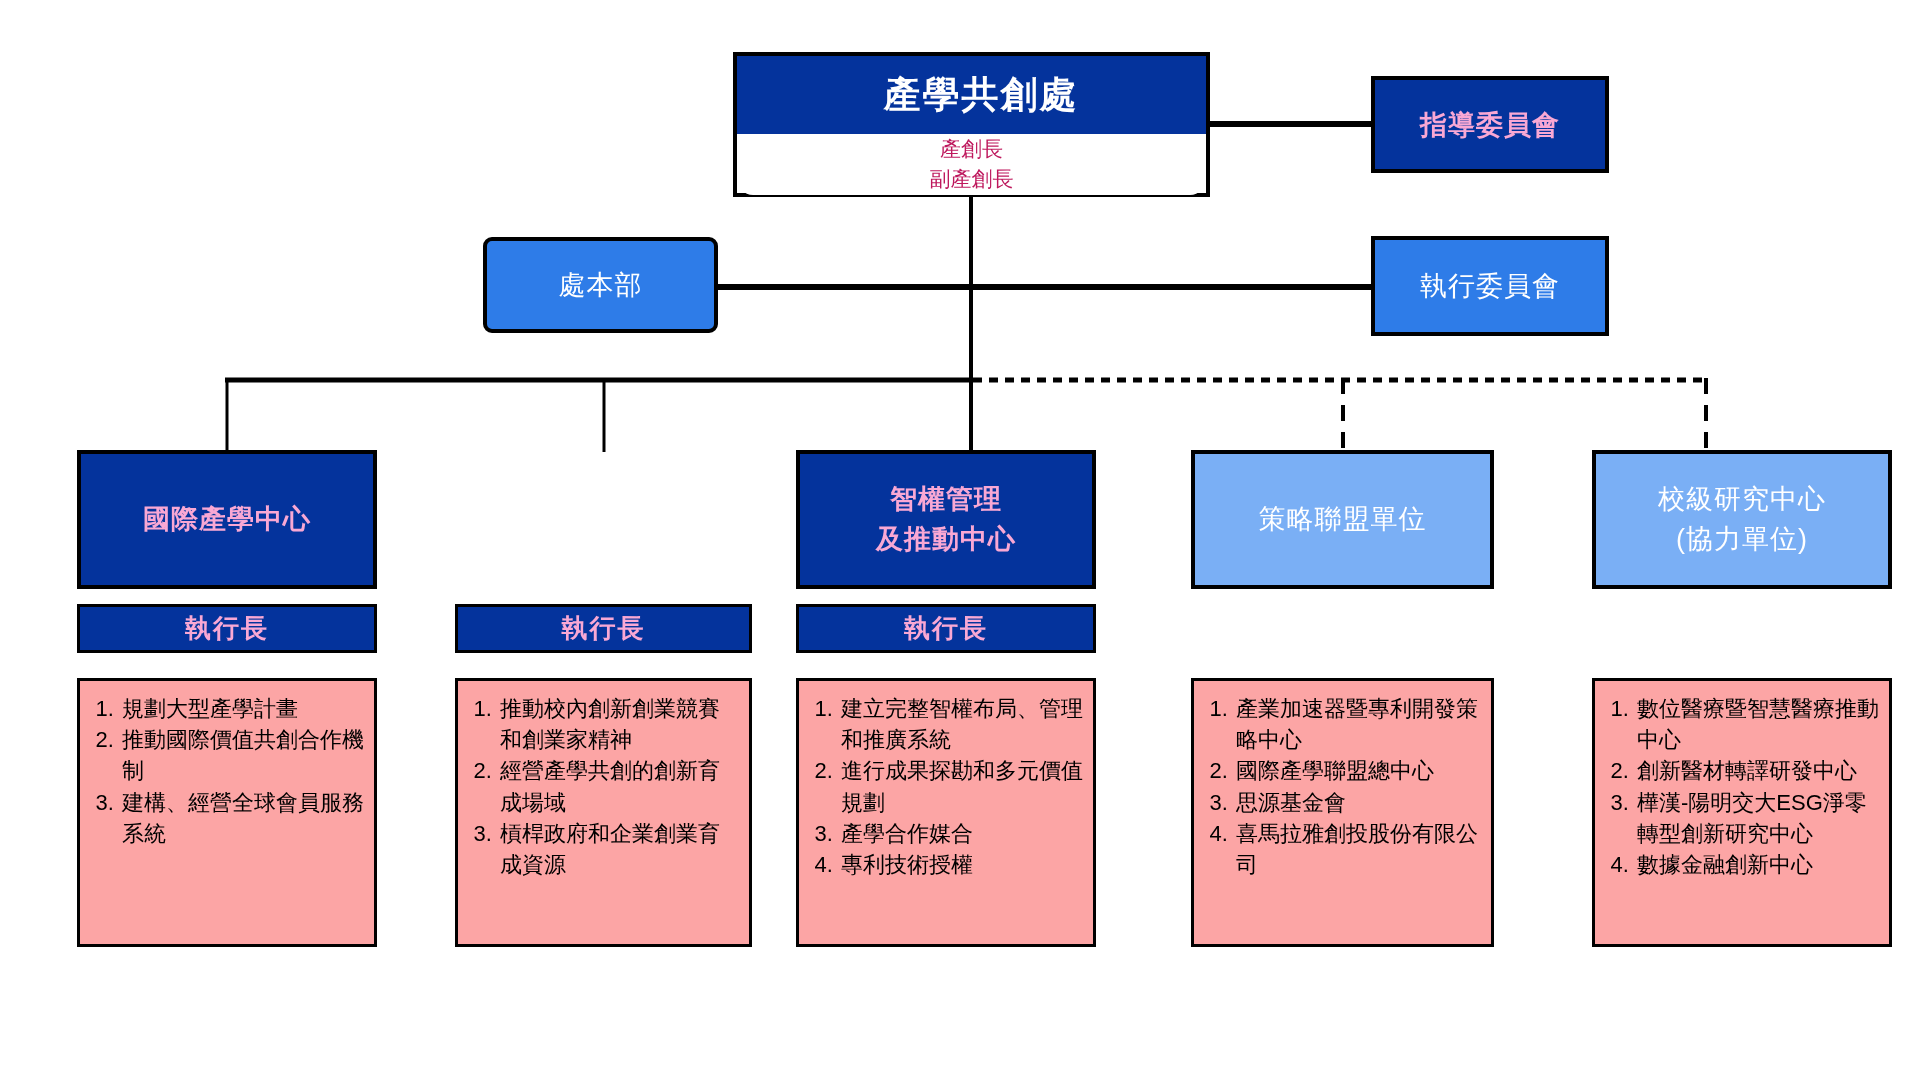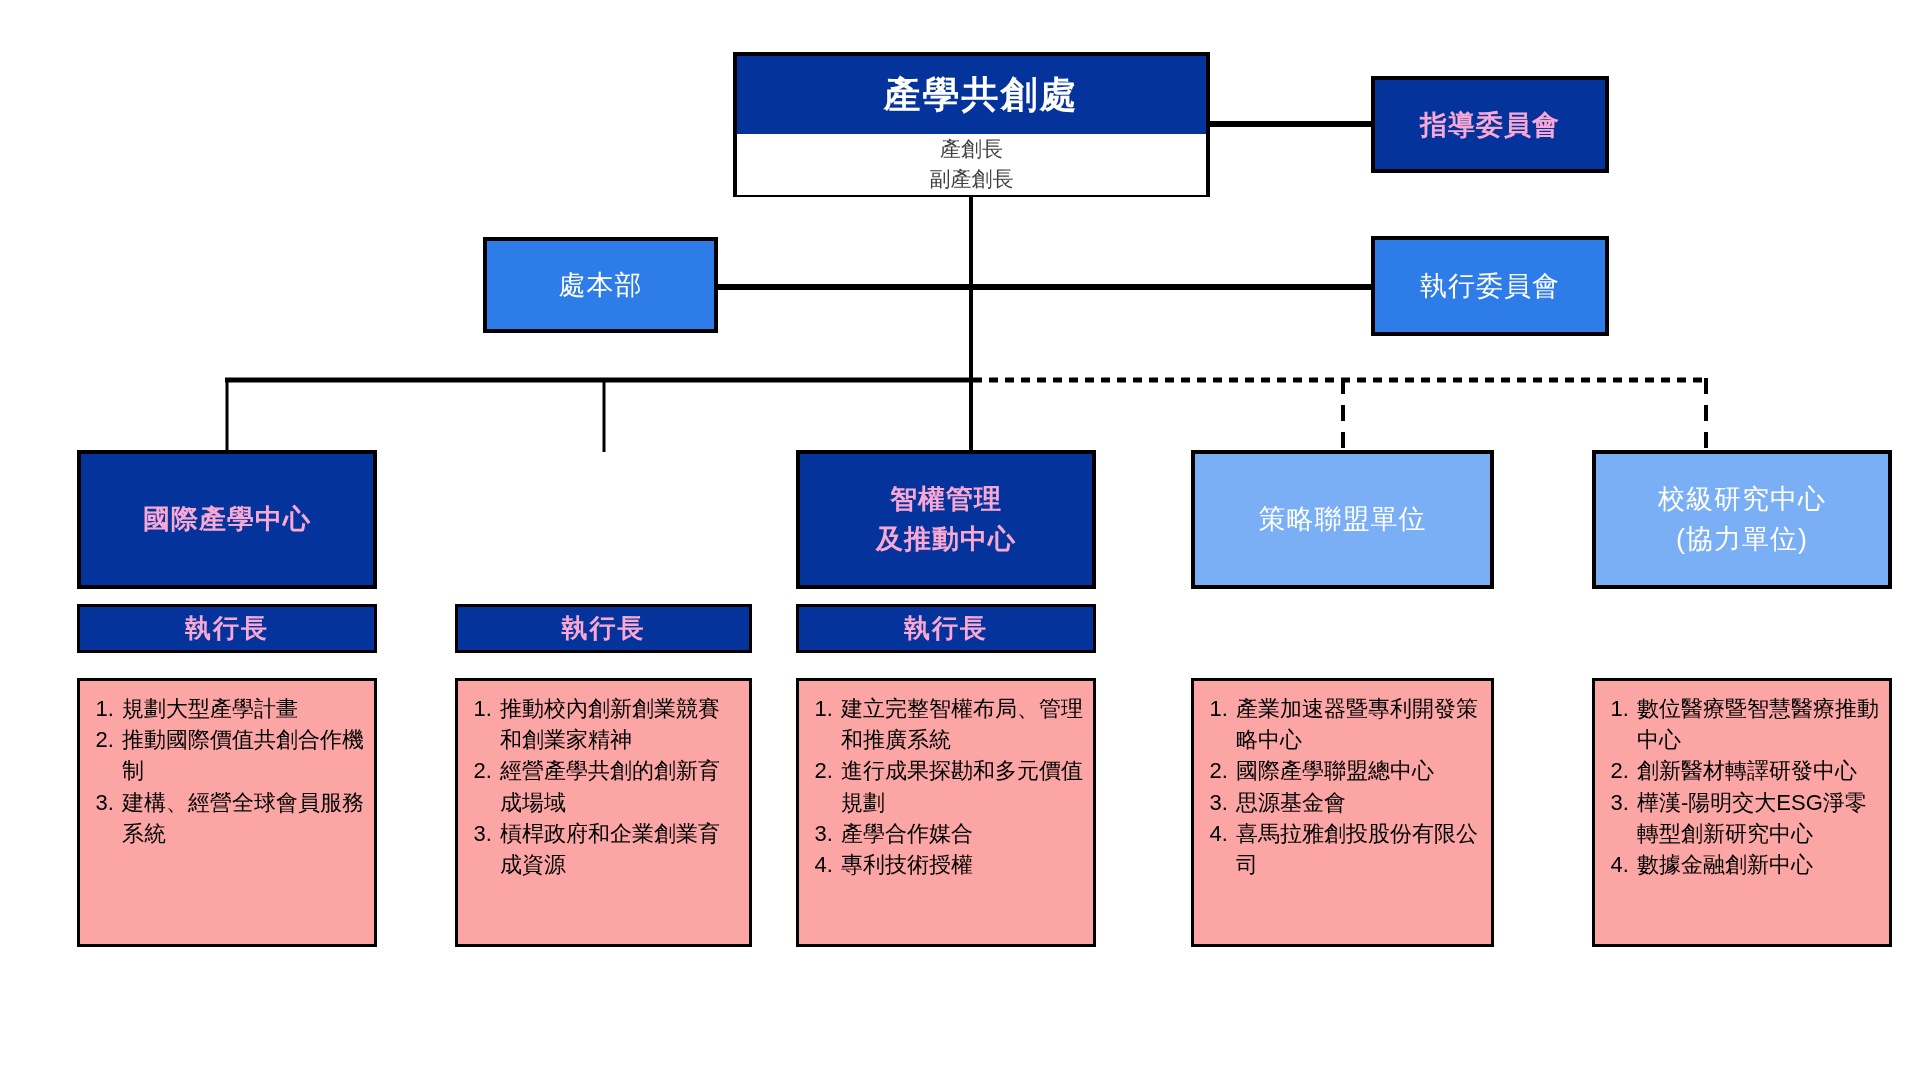--- a/index.html
+++ b/index.html
@@ -28,25 +28,25 @@
   .fill-medium{background:var(--medium-blue);color:#ffffff;}
   .fill-light{background:var(--light-blue);color:#ffffff;}
   .fill-white{background:#fca5a5;color:#000000;}
 
   
   .root-box{left:733px;top:52px;width:477px;height:145px;border:4px solid var(--line-black);
     position:absolute;box-sizing:border-box;display:flex;flex-direction:column;}
   .root-head{flex:0 0 78px;background:var(--dark-blue);color:#fff;
     display:flex;align-items:center;justify-content:center;
     font-size:37px;font-weight:bold;letter-spacing:2px;padding-left:19px;}
-  .root-body{flex:1;background:#fff;color:#404040;display:flex;flex-direction:column;
-    align-items:center;justify-content:flex-start;font-size:21px;line-height:1.45;}
+  .root-body{flex:1;background:#fff;color:#be185d;display:flex;flex-direction:column;
+    align-items:center;justify-content:flex-start;font-size:21px;line-height:1.45;border-radius:16px;}
 
   .steering-box{left:1371px;top:76px;width:238px;height:97px;font-size:27px;letter-spacing:1px;}
-  .hq-box{left:483px;top:237px;width:235px;height:96px;font-size:27px;letter-spacing:1px;}
+  .hq-box{left:483px;top:237px;width:235px;height:96px;font-size:27px;letter-spacing:1px;border-radius:9px;}
   .exec-box{left:1371px;top:236px;width:238px;height:100px;font-size:27px;letter-spacing:1px;}
 
   
   .division-header{top:450px;height:139px;font-size:27px;letter-spacing:1px;}
   .division-title{white-space:pre-line;line-height:1.45;}
   .director-bar{top:604px;height:49px;font-size:26px;letter-spacing:2px;border-width:3px;}
   .duties-box{top:678px;height:269px;border-width:3px;align-items:flex-start;justify-content:flex-start;}
   .c1{left:77px;width:300px;}
   .c2{left:455px;width:297px;}
   .c3{left:796px;width:300px;}

